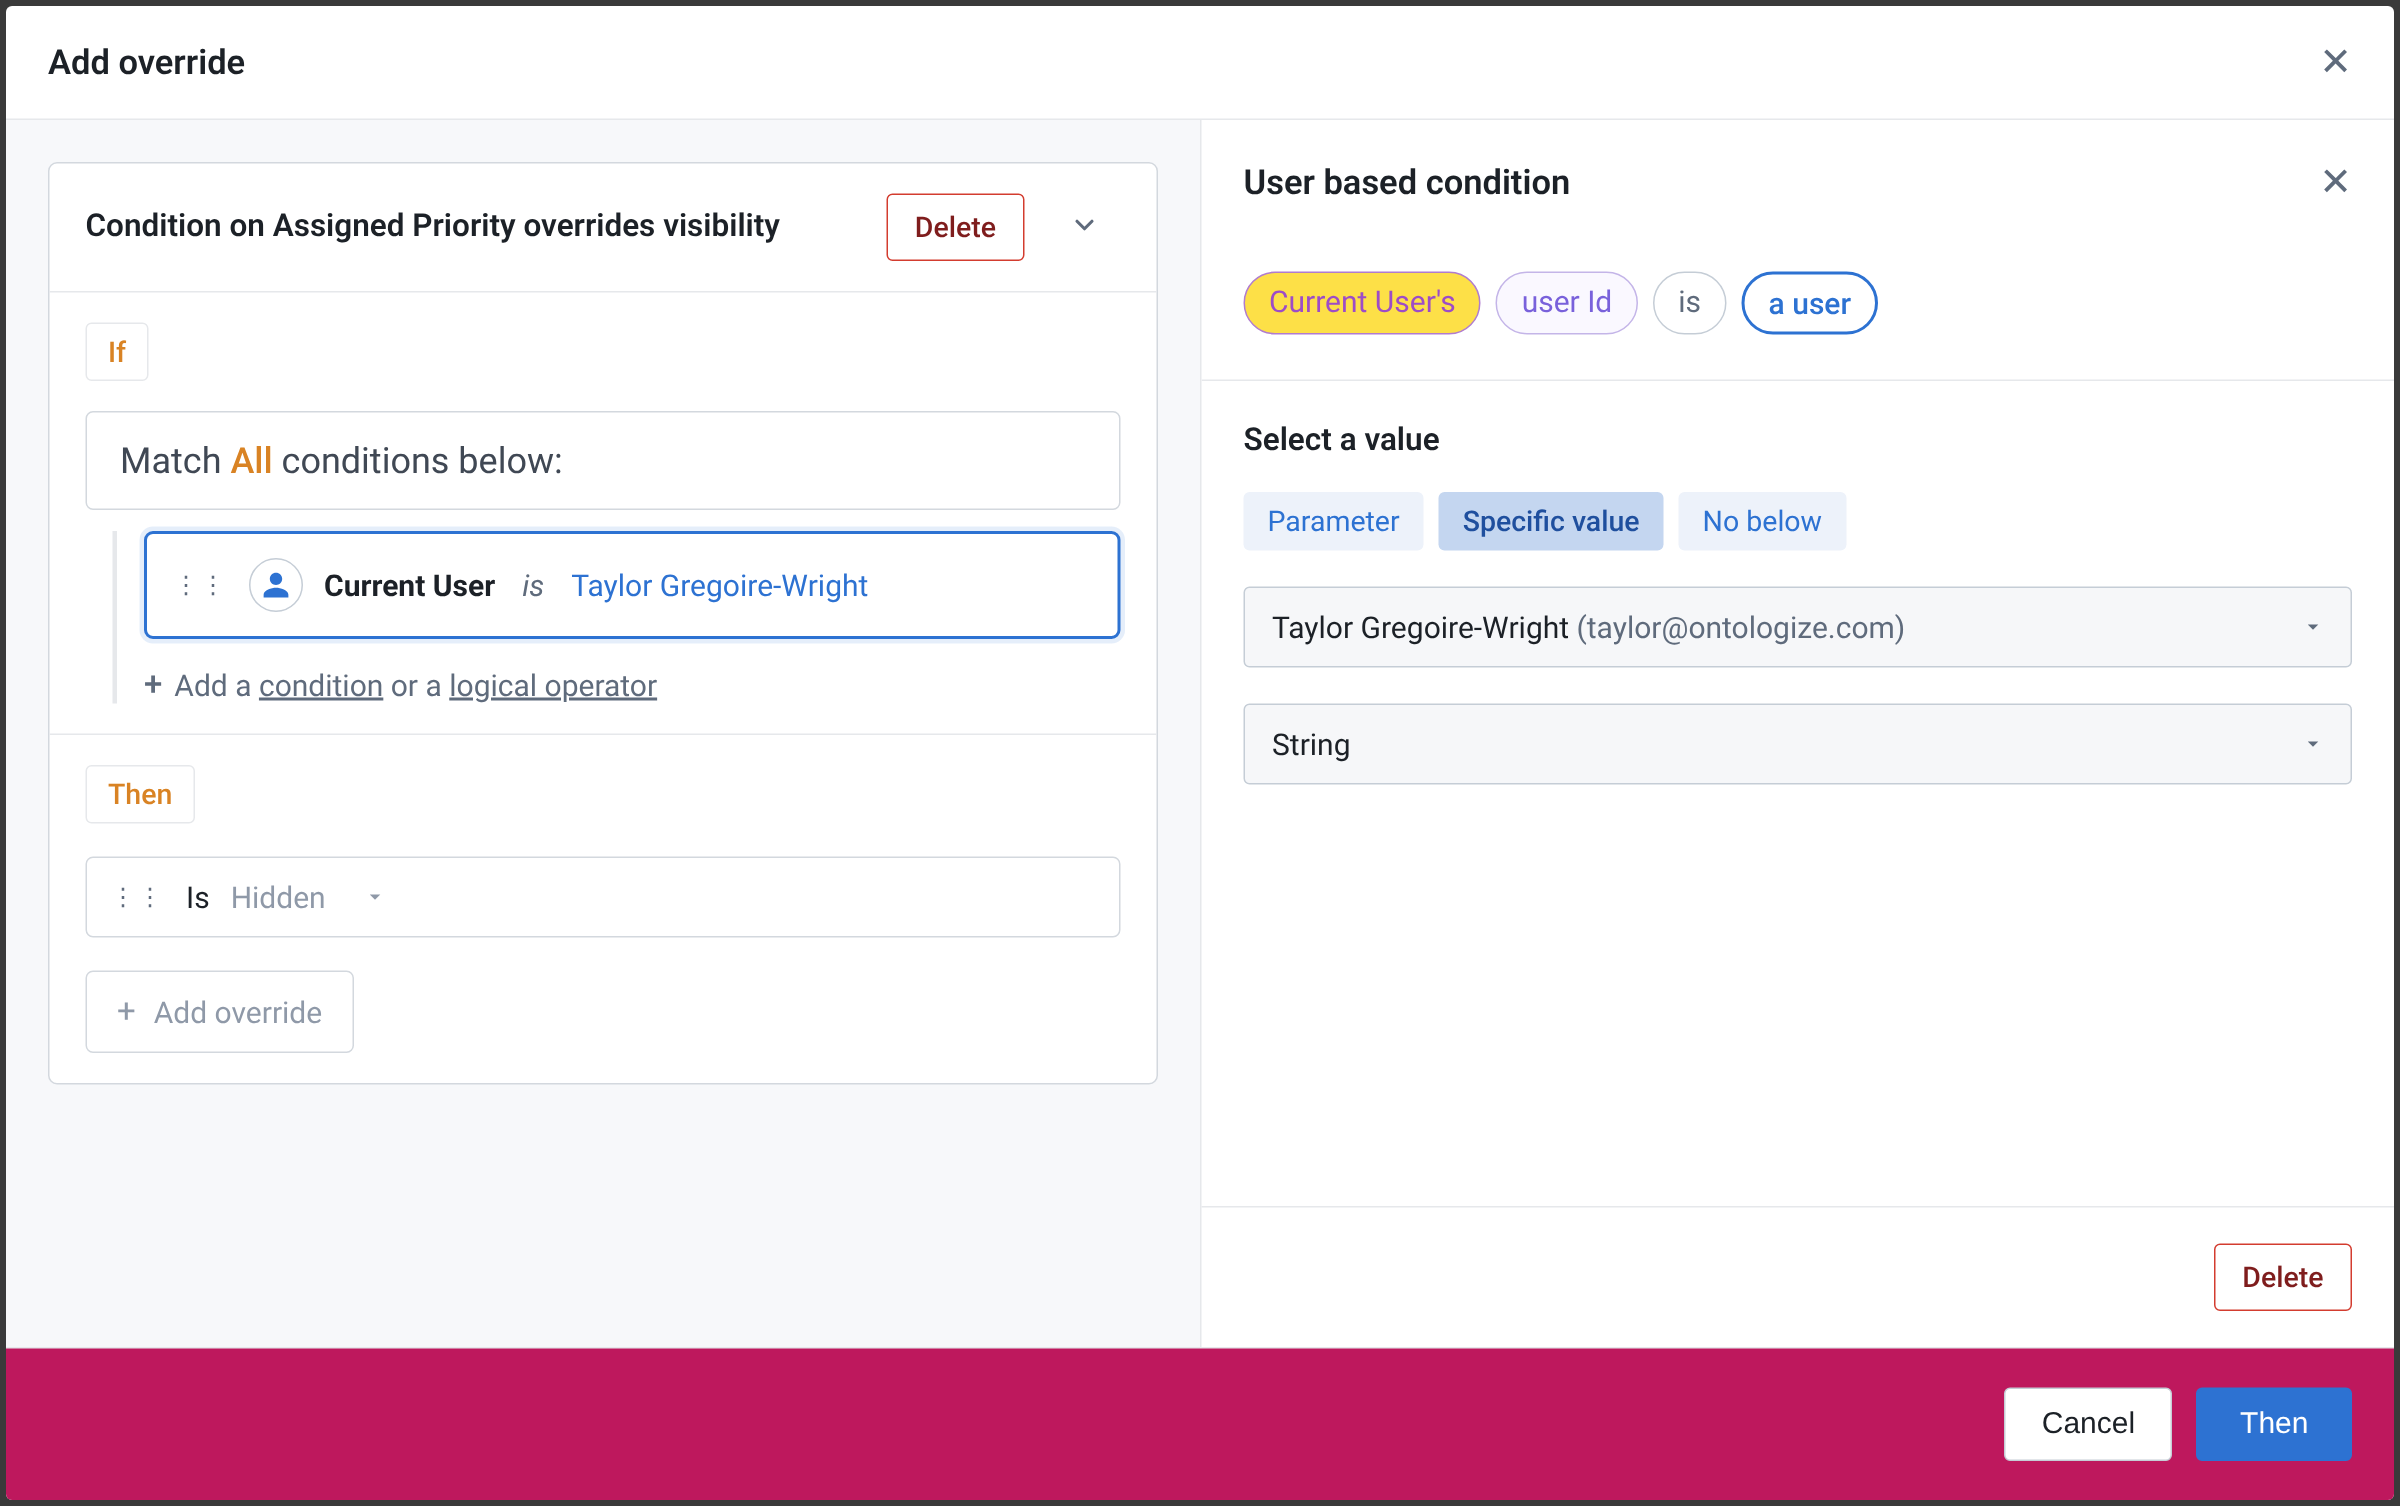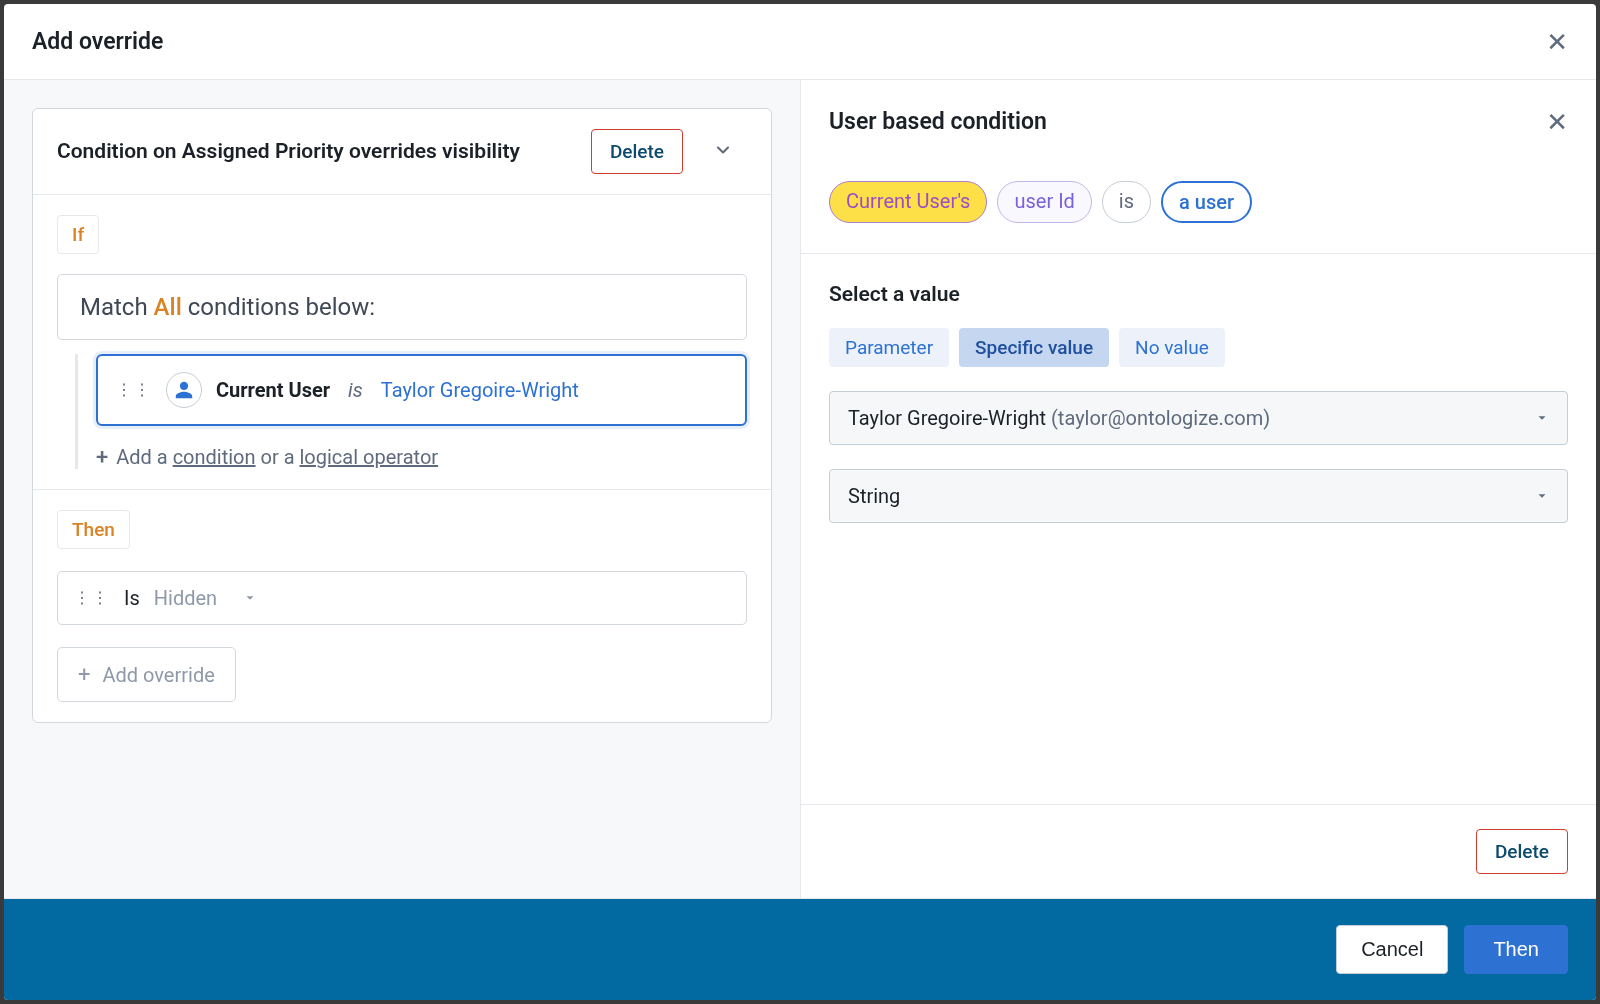--- a/index.html
+++ b/index.html
@@ -83,21 +83,21 @@
       padding: 10px 18px;
       border-radius: 4px;
       font-size: 19px;
       cursor: pointer;
       border: 1px solid transparent;
       background: #fff;
       font-family: inherit;
     }
     .btn-delete-outline {
       border: 1.5px solid #d33c2f;
-      color: #0c4a6e;
+      color: #7f1d1d;
       font-weight: 500;
     }
     .chevron-btn {
       padding: 8px 14px;
       cursor: pointer;
       color: #5f6b7c;
     }
     .chev-svg { width: 20px; height: 20px; }
 
     .card-section {
@@ -261,21 +261,21 @@
       display: flex;
       justify-content: flex-end;
     }
 
     .modal-footer {
       border-top: 1px solid #e6e8eb;
       padding: 26px 28px;
       display: flex;
       justify-content: flex-end;
       gap: 16px;
-      background: #0369a1;
+      background: #be185d;
     }
     .btn-secondary {
       border: 1px solid #c5cdd6;
       background: #fff;
       color: #1c2127;
       padding: 12px 24px;
       font-size: 20px;
       border-radius: 4px;
       cursor: pointer;
     }
@@ -382,21 +382,21 @@
           <span class="token tok-grey">is</span>
           <span class="token tok-blue">a user</span>
         </div>
 
         <div class="r-section">
           <div class="r-label">Select a value</div>
 
           <div class="tabrow">
             <div class="tabchip">Parameter</div>
             <div class="tabchip active">Specific value</div>
-            <div class="tabchip">No value</div>
+            <div class="tabchip">No below</div>
           </div>
 
           <div class="select-field">
             <span>
               <span>Taylor Gregoire-Wright</span>
               <span class="lighter">(taylor@ontologize.com)</span>
             </span>
             <svg class="caret-down" viewBox="0 0 24 24" style="fill:#5f6b7c;">
                 <path d="M6 9l6 6 6-6z"></path>
               </svg>

